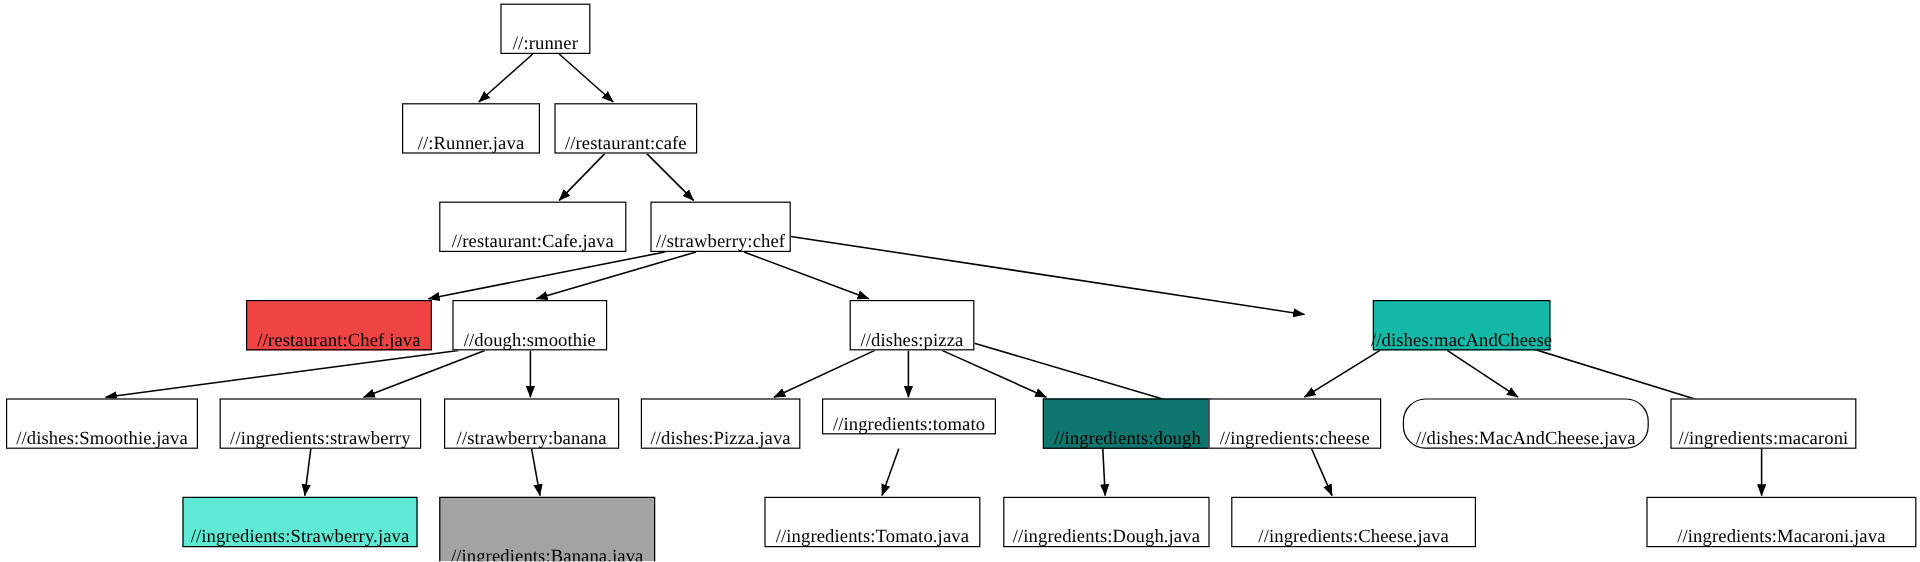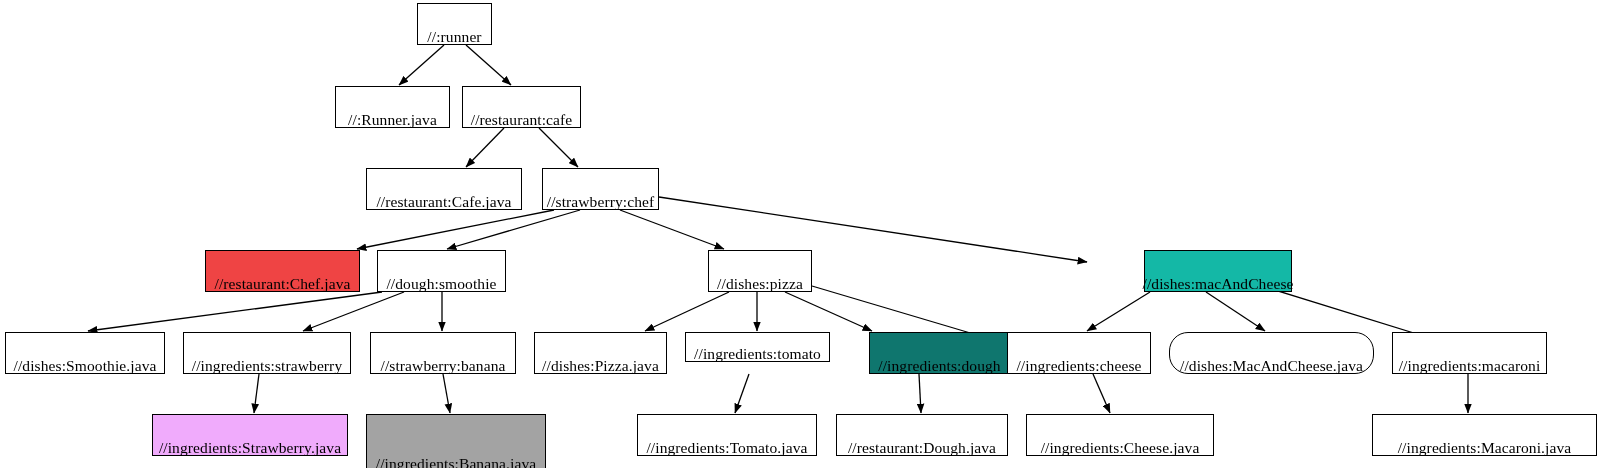--- a/index.html
+++ b/index.html
@@ -128,32 +128,32 @@
       </div>
       <div class="graph-node" style="left: 1007px; top: 332px; width: 144px; height: 42px; background: rgb(255, 255, 255); border-color: rgb(0, 0, 0);">
         <span class="node-label">//ingredients:cheese</span>
       </div>
       <div class="graph-node" style="left: 1169px; top: 332px; width: 205px; height: 42px; background: rgb(255, 255, 255); border-color: rgb(0, 0, 0); border-radius: 19px;">
         <span class="node-label">//dishes:MacAndCheese.java</span>
       </div>
       <div class="graph-node" style="left: 1392px; top: 332px; width: 155px; height: 42px; background: rgb(255, 255, 255); border-color: rgb(0, 0, 0);">
         <span class="node-label">//ingredients:macaroni</span>
       </div>
-      <div class="graph-node" style="left: 152px; top: 414px; width: 196px; height: 42px; background: #f0abfc; border-color: rgb(0, 0, 0);">
+      <div class="graph-node" style="left: 152px; top: 414px; width: 196px; height: 42px; background: #5eead4; border-color: rgb(0, 0, 0);">
         <span class="node-label">//ingredients:Strawberry.java</span>
       </div>
       <div class="graph-node" style="left: 366px; top: 414px; width: 180px; height: 58px; background: #a3a3a3; border-color: rgb(0, 0, 0);">
         <span class="node-label">//ingredients:Banana.java</span>
       </div>
       <div class="graph-node" style="left: 637px; top: 414px; width: 180px; height: 42px; background: rgb(255, 255, 255); border-color: rgb(0, 0, 0);">
         <span class="node-label">//ingredients:Tomato.java</span>
       </div>
       <div class="graph-node" style="left: 836px; top: 414px; width: 172px; height: 42px; background: rgb(255, 255, 255); border-color: rgb(0, 0, 0);">
-        <span class="node-label">//restaurant:Dough.java</span>
+        <span class="node-label">//ingredients:Dough.java</span>
       </div>
-      <div class="graph-node" style="left: 1026px; top: 414px; width: 188px; height: 42px; background: rgb(255, 255, 255); border-color: rgb(0, 0, 0);">
+      <div class="graph-node" style="left: 1026px; top: 414px; width: 204px; height: 42px; background: rgb(255, 255, 255); border-color: rgb(0, 0, 0);">
         <span class="node-label">//ingredients:Cheese.java</span>
       </div>
       <div class="graph-node" style="left: 1372px; top: 414px; width: 225px; height: 42px; background: rgb(255, 255, 255); border-color: rgb(0, 0, 0);">
         <span class="node-label">//ingredients:Macaroni.java</span>
       </div>
     </div>
 </div>
 
 </body></html>

